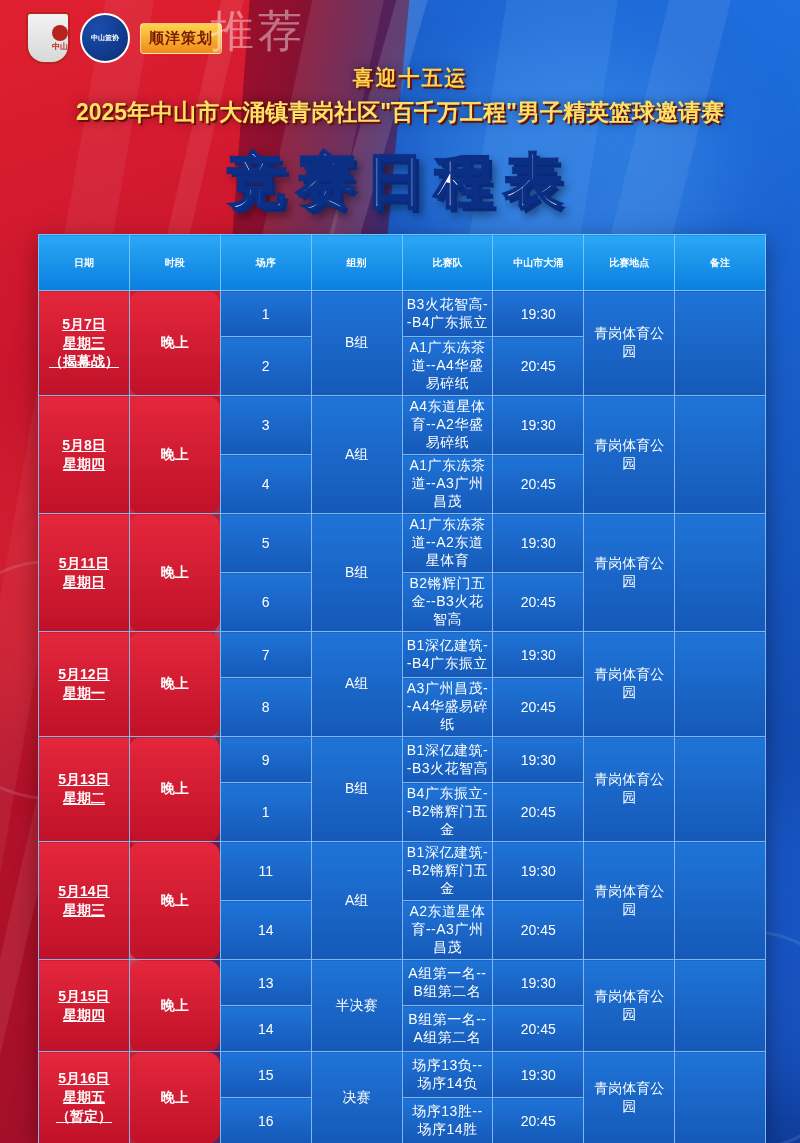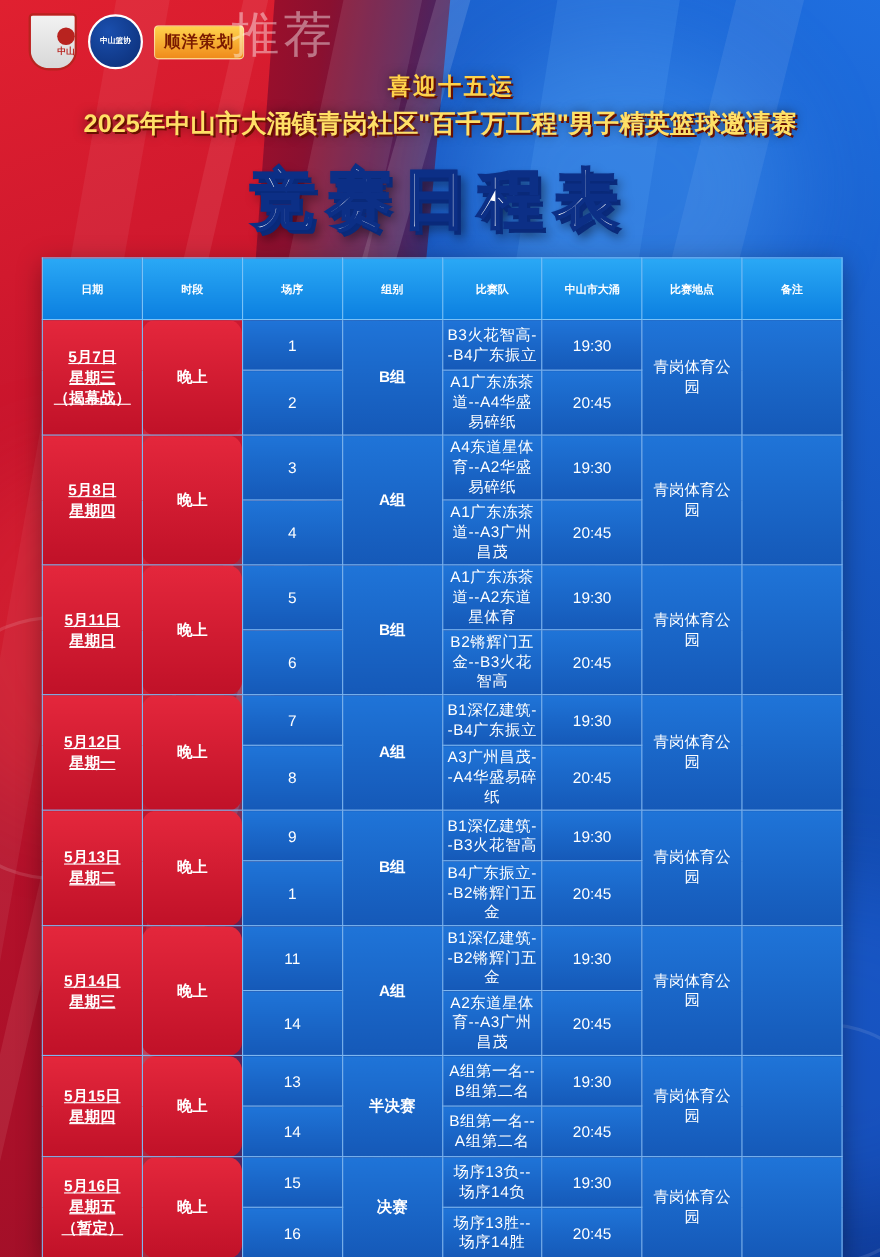--- a/index.html
+++ b/index.html
@@ -177,21 +177,21 @@
     border-radius: 13px;
   }
   td.order-cell {
     background: linear-gradient(180deg, #1f74d8, #1559b8);
     font-size: 14px;
     width: 46px;
     height: 46px;
   }
   td.group-cell {
     background: linear-gradient(180deg, #1f74d8, #1559b8);
-    font-weight: bold;
+    font-weight: normal;
     font-size: 15px;
     width: 50px;
   }
   td.match-cell {
     background: linear-gradient(180deg, #1f74d8, #1559b8);
     font-size: 15px;
     letter-spacing: .5px;
   }
   td.time-cell {
     background: linear-gradient(180deg, #1f74d8, #1559b8);

